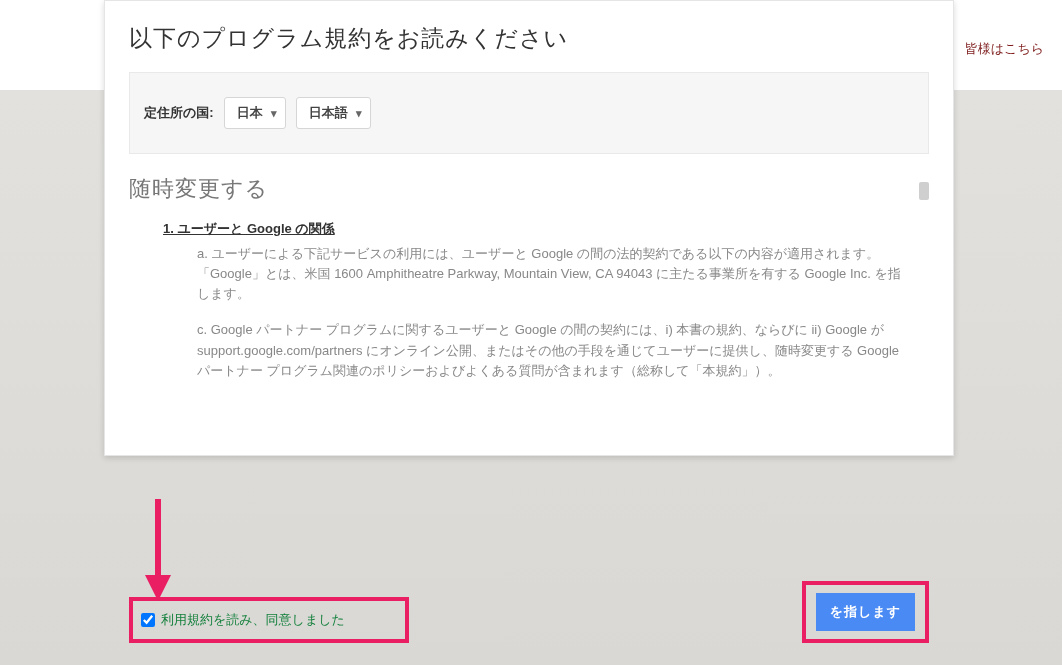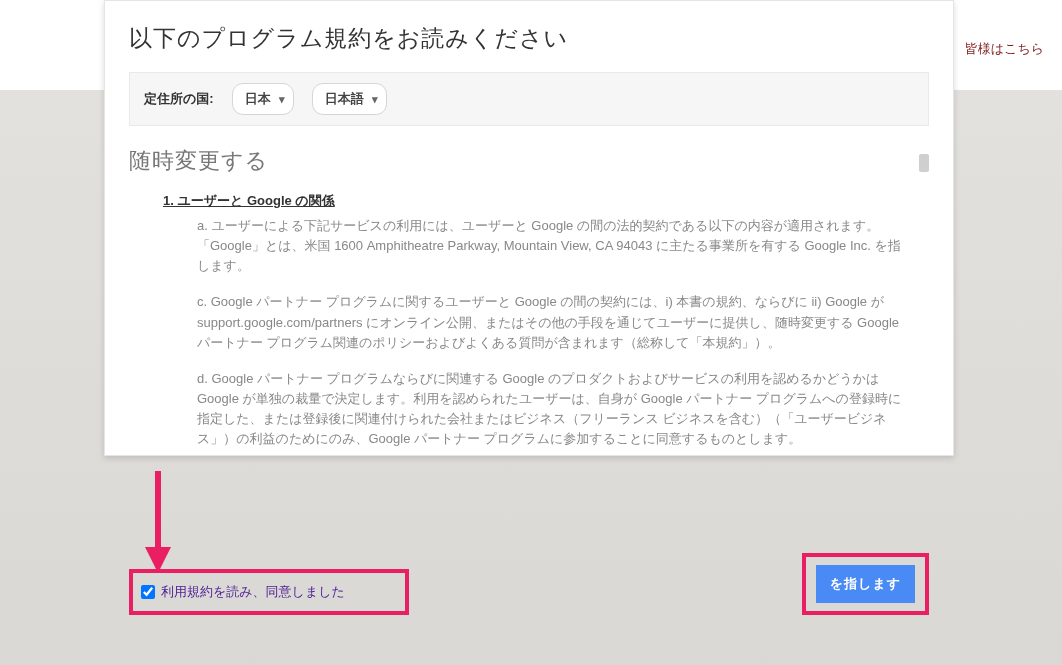--- a/index.html
+++ b/index.html
@@ -18,31 +18,31 @@
     padding:22px 24px 16px 24px;
     border:1px solid #e5e5e5;
     box-shadow:0 2px 6px rgba(0,0,0,0.15);
   }
 
   .modal-title { font-size:23px; font-weight:400; color:#333; margin-bottom:18px; letter-spacing:1px; }
 
   .selector-bar {
     background:#f6f6f6;
     border:1px solid #e9e9e9;
-    padding:10px 14px;
+    padding:24px 14px;
     display:flex;
     align-items:center;
-    gap:18px;
+    gap:10px;
     margin-bottom:20px;
   }
   .selector-label { font-size:13px; font-weight:bold; color:#333; }
   .dropdown {
     background:#fff;
     border:1px solid #d6d6d6;
-    border-radius:11px;
+    border-radius:3px;
     padding:6px 22px 6px 12px;
     font-size:13px;
     font-weight:bold;
     color:#444;
     position:relative;
     cursor:pointer;
   }
   .dropdown .caret { position:absolute; right:8px; top:9px; font-size:11px; color:#666; pointer-events:none; }
 
   .terms-area { height:397px; overflow:hidden; position:relative; }
@@ -63,21 +63,21 @@
 
   .agree-box {
     border:4px solid #e91e63;
     padding:10px 60px 10px 8px;
     display:flex;
     align-items:center;
     gap:6px;
     position:relative;
   }
   .agree-box input { width:14px; height:14px; }
-  .agree-box label { font-size:13px; color:#4c1d95; }
+  .agree-box label { font-size:13px; color:#15803d; }
 
   .arrow-annot {
     position:absolute;
     left:10px; top:-108px;
     width:30px; height:108px;
     pointer-events:none;
   }
 
   .next-box { border:4px solid #e91e63; padding:8px 10px; }
   .next-btn {
@@ -117,21 +117,20 @@
 
   <div class="terms-area">
     <div class="terms-scroll"></div>
 
     <div class="terms-title">随時変更する</div>
 
     <div class="terms-body">
       <div class="section-head">1. ユーザーと Google の関係</div>
       <div class="para">a. ユーザーによる下記サービスの利用には、ユーザーと Google の間の法的契約である以下の内容が適用されます。「Google」とは、米国 1600 Amphitheatre Parkway, Mountain View, CA 94043 に主たる事業所を有する Google Inc. を指します。</div>
       <div class="para">c. Google パートナー プログラムに関するユーザーと Google の間の契約には、i) 本書の規約、ならびに ii) Google が support.google.com/partners にオンライン公開、またはその他の手段を通じてユーザーに提供し、随時変更する Google パートナー プログラム関連のポリシーおよびよくある質問が含まれます（総称して「本規約」）。</div>
-      <div class="para">d. Google パートナー プログラムならびに関連する Google のプロダクトおよびサービスの利用を認めるかどうかは Google が単独の裁量で決定します。利用を認められたユーザーは、自身が Google パートナー プログラムへの登録時に指定した、または登録後に関連付けられた会社またはビジネス（フリーランス ビジネスを含む）（「ユーザービジネス」）の利益のためにのみ、Google パートナー プログラムに参加することに同意するものとします。</div>
 
     </div>
   </div>
 
   <div class="footer-row">
     <div class="agree-box">
       <svg class="arrow-annot" viewBox="0 0 30 108">
         <line x1="15" y1="6" x2="15" y2="88" stroke="#e91e63" stroke-width="6"></line>
         <polygon points="15,108 2,82 28,82" fill="#e91e63"></polygon>
       </svg>

